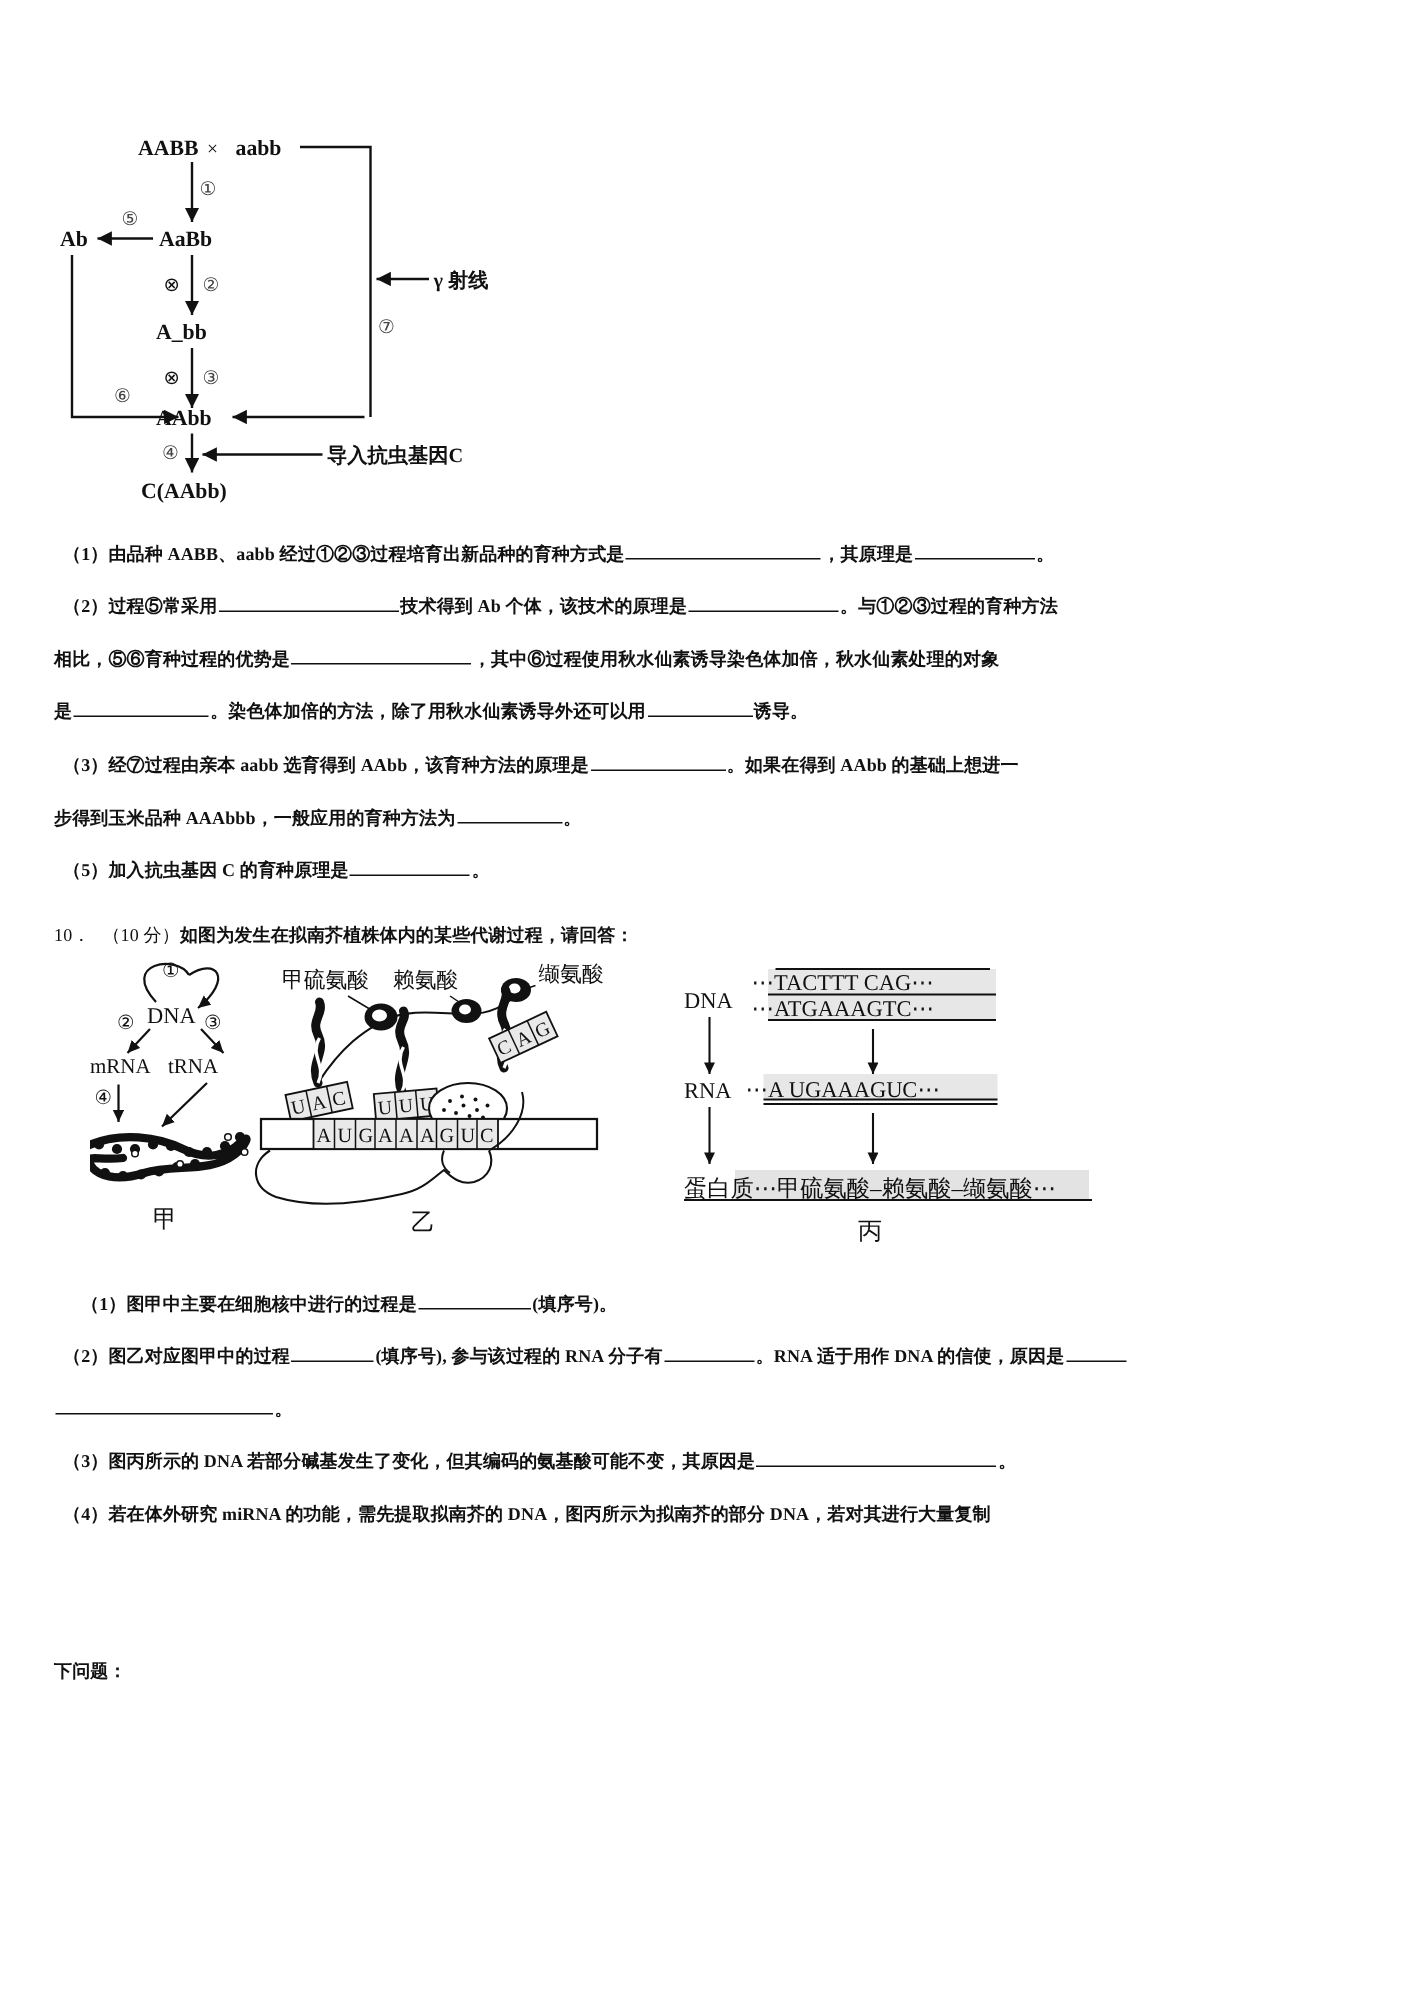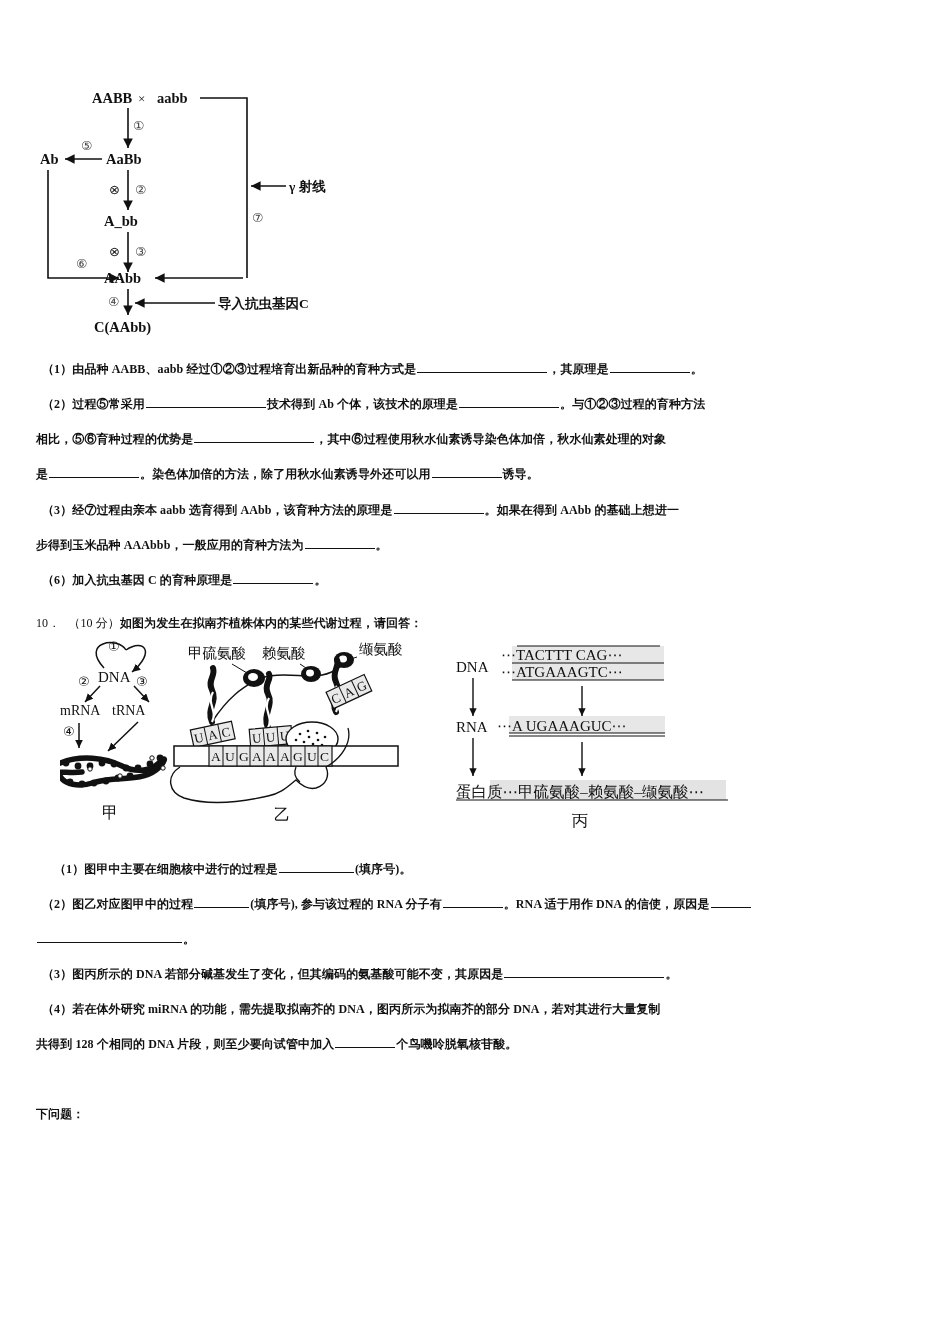--- a/index.html
+++ b/index.html
@@ -154,21 +154,21 @@
 
   <div class="qtext" style="left:42px; top:493px;">
     <span>（3）经⑦过程由亲本 aabb 选育得到 AAbb，该育种方法的原理是</span><span class="blank b90"></span><span>。如果在得到 AAbb 的基础上想进一</span>
   </div>
 
   <div class="qtext" style="left:36px; top:528px;">
     <span>步得到玉米品种 AAAbbb，一般应用的育种方法为</span><span class="blank b70"></span><span>。</span>
   </div>
 
   <div class="qtext" style="left:42px; top:563px;">
-    <span>（6）加入抗虫基因 C 的育种原理是</span><span class="blank b80"></span><span>。</span>
+    <span>（5）加入抗虫基因 C 的育种原理是</span><span class="blank b80"></span><span>。</span>
   </div>
 
   <div class="qtext" style="left:36px; top:606px; font-weight:normal;">
     <span class="qnum">10．</span><span style="display:inline-block;width:8px"></span><span class="qnum">（10 分）</span><span style="font-weight:bold">如图为发生在拟南芥植株体内的某些代谢过程，请回答：</span>
   </div>
 
   <div id="fig2">
     <svg width="680" height="200" viewBox="0 0 680 200" xmlns="http://www.w3.org/2000/svg">
       <defs>
         <marker id="ah2" markerWidth="8" markerHeight="8" refX="6" refY="3" orient="auto">
@@ -384,22 +384,19 @@
   </div>
 
   <div class="qtext" style="left:42px; top:957px;">
     <span>（3）图丙所示的 DNA 若部分碱基发生了变化，但其编码的氨基酸可能不变，其原因是</span><span class="blank b160"></span><span>。</span>
   </div>
 
   <div class="qtext" style="left:42px; top:992px;">
     <span>（4）若在体外研究 miRNA 的功能，需先提取拟南芥的 DNA，图丙所示为拟南芥的部分 DNA，若对其进行大量复制</span>
   </div>
 
-  <div class="qtext" style="left:36px; top:1027px;">
-    <span>共得到 128 个相同的 DNA 片段，则至少要向试管中加入</span><span class="blank b60"></span><span>个鸟嘰呤脱氧核苷酸。</span>
-  </div>
 
 
   <div class="qtext" style="left:36px; top:1097px;">
     <span>下问题：</span>
   </div>
 
 </div>
 
 </body></html>

